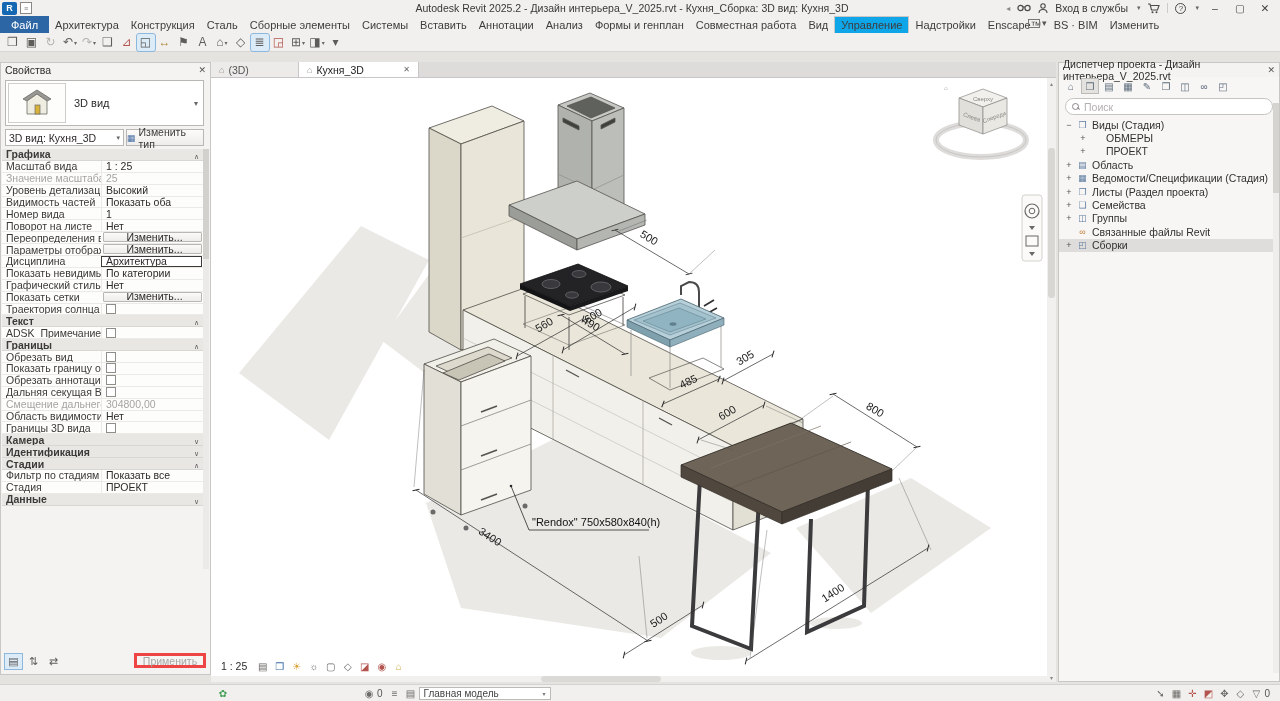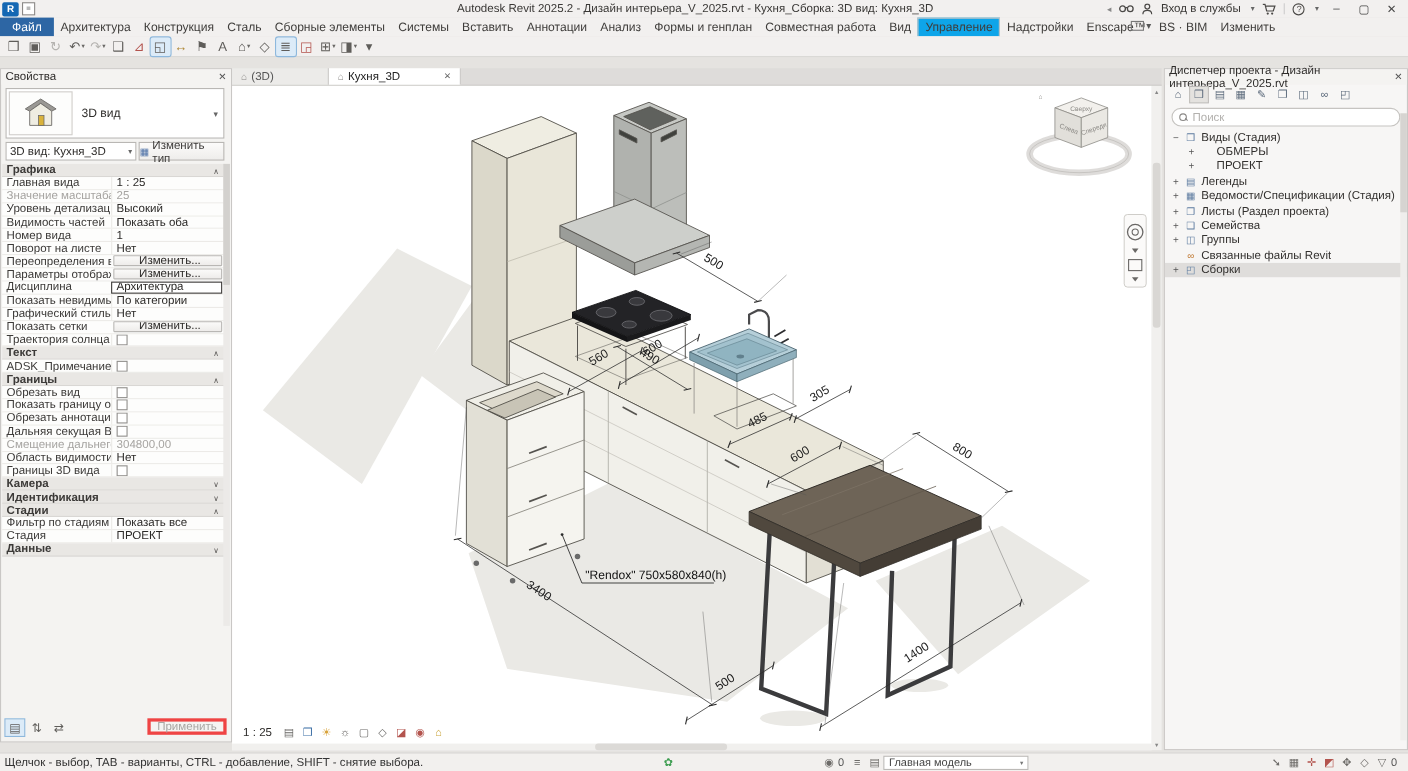--- a/index.html
+++ b/index.html
@@ -338,21 +338,21 @@
   </div>
   <div id="pgrid">
 
       <div class="prow header">
         <span class="plabel">Графика</span>
 
         <span class="pchev">∧</span>
       </div>
 
       <div class="prow">
-        <span class="plabel">Главная вида</span>
+        <span class="plabel">Масштаб вида</span>
         <span class="pval">1 : 25</span>
 
       </div>
 
       <div class="prow dis">
         <span class="plabel">Значение масштаба 1:</span>
         <span class="pval">25</span>
 
       </div>
 
@@ -844,21 +844,21 @@
 
       <div class="trow lvl1">
         <span class="texp">+</span>
         <span class="tico"></span>
         <span class="tlabel">ПРОЕКТ</span>
       </div>
 
       <div class="trow">
         <span class="texp">+</span>
         <span class="tico blue">▤</span>
-        <span class="tlabel">Легенды</span>
+        <span class="tlabel">Область</span>
       </div>
 
       <div class="trow">
         <span class="texp">+</span>
         <span class="tico blue">▦</span>
         <span class="tlabel">Ведомости/Спецификации (Стадия)</span>
       </div>
 
       <div class="trow">
         <span class="texp">+</span>
@@ -889,21 +889,20 @@
         <span class="tico blue">◰</span>
         <span class="tlabel">Сборки</span>
       </div>
     </div>
   <div id="br-scroll">
       <div class="thumb"></div>
     </div>
 </div>
 
 <div id="statusbar">
-  <span id="hint">Щелчок - выбор, TAB - варианты, CTRL - добавление, SHIFT - снятие выбора.</span>
   <span class="sbico green" style="margin-left:215px">✿</span>
   <span class="sbico" style="margin-left:130px">◉</span>
   <span class="cnt">0</span>
   <span class="sbico">≡</span>
   <span class="sbico">▤</span>
   <div id="model-select">
     <span>Главная модель</span>
     <span class="c">▾</span>
   </div>
   <span style="flex:1"></span>

